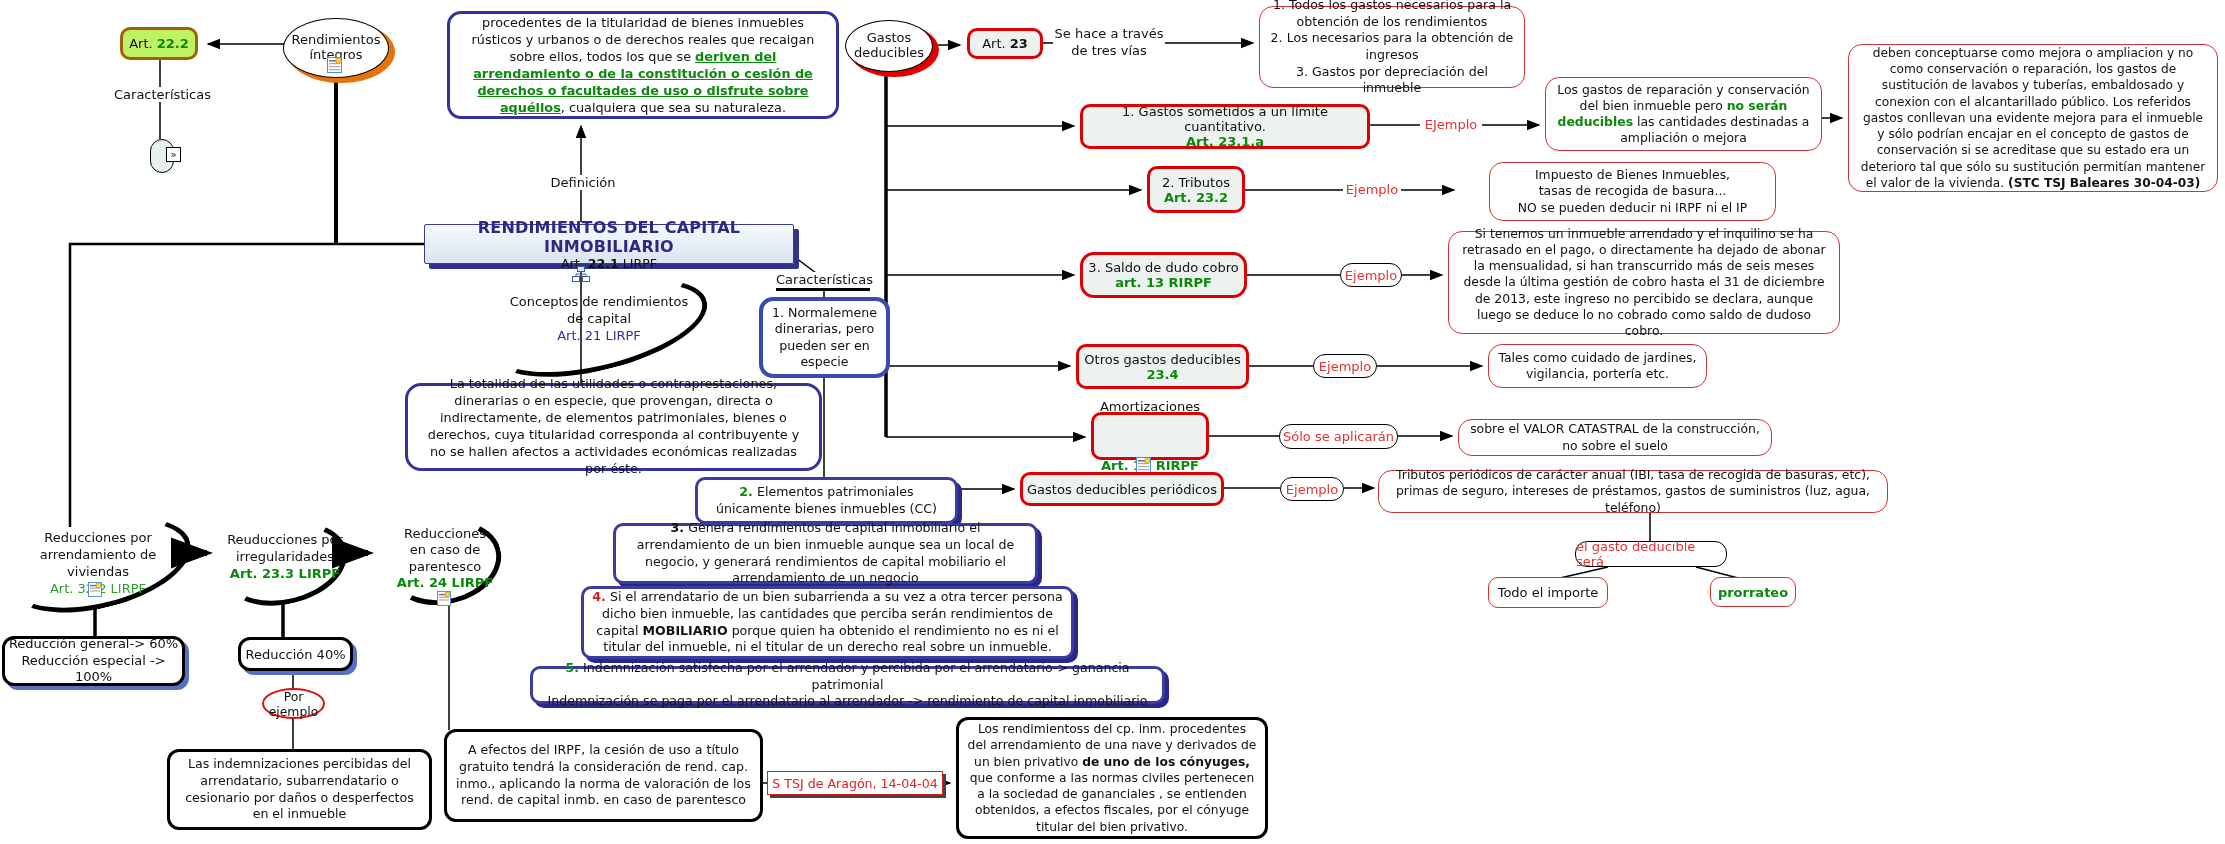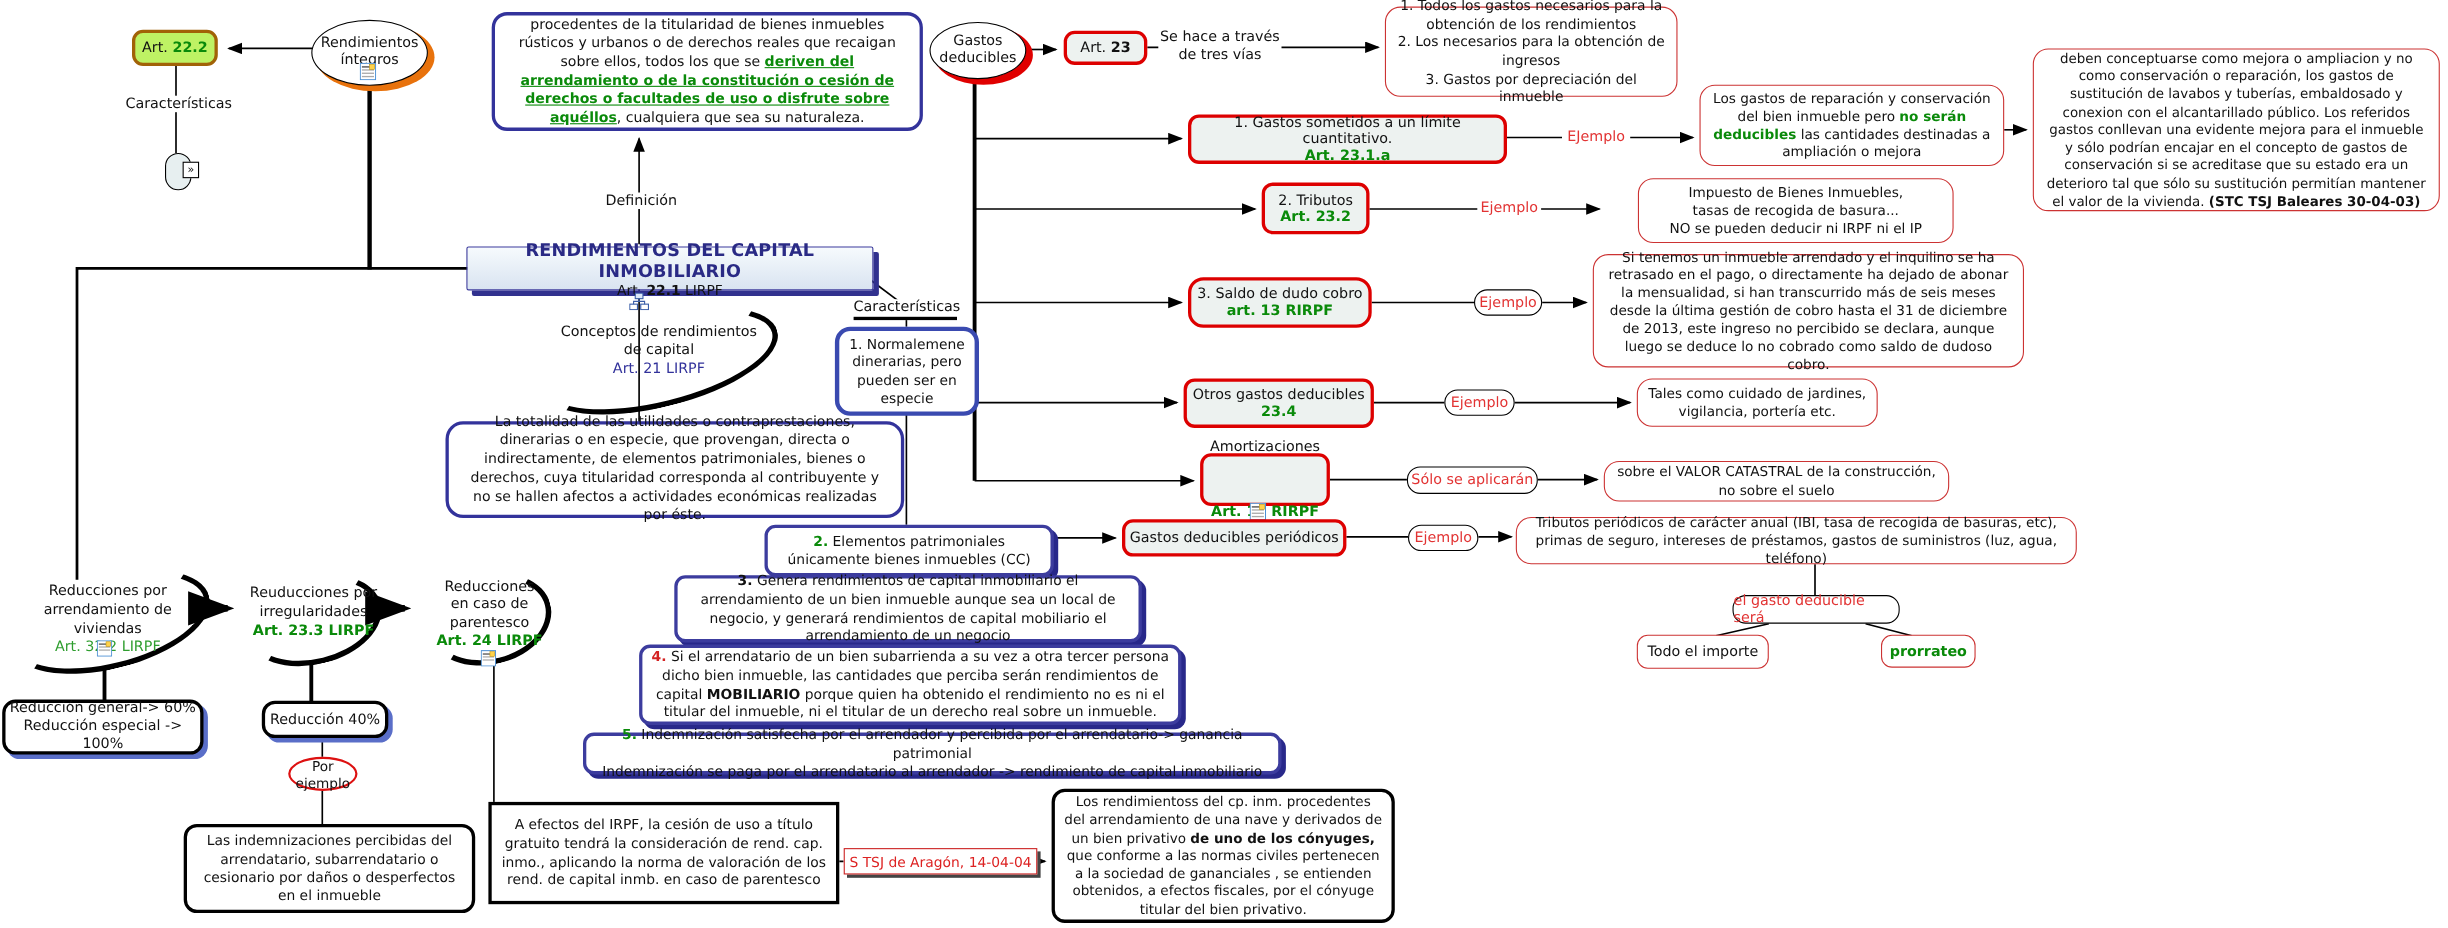--- a/index.html
+++ b/index.html
@@ -304,21 +304,21 @@
   </div>
 
   <div class="n ctr" style="left:262px;top:688px;width:63px;height:31px;border:2.5px solid #dd1111;border-radius:50%;background:#fff;font-size:12.4px;">
     <div>Por ejemplo</div>
   </div>
 
   <div class="n blackbox ctr fs125" style="left:167px;top:749px;width:265px;height:81px;padding:1px 8px;">
     <div>Las indemnizaciones percibidas del arrendatario, subarrendatario o cesionario por daños o desperfectos en el inmueble</div>
   </div>
 
-  <div class="n blackbox ctr fs125" style="left:444px;top:729px;width:319px;height:93px;border-radius:0;padding:1px 8px;">
+  <div class="n blackbox ctr fs125" style="left:444px;top:729px;width:319px;height:93px;border-radius:12px;padding:1px 8px;">
     <div>A efectos del IRPF, la cesión de uso a título gratuito tendrá la consideración de rend. cap. inmo., aplicando la norma de valoración de los rend. de capital inmb. en caso de parentesco</div>
   </div>
 
   <div class="n ctr" style="left:767px;top:771px;width:176px;height:24px;border:1.5px solid #cc2222;background:#fff;color:#dd2222;box-shadow:3px 3px 0 #444;font-size:12.6px;">
     <div>S TSJ de Aragón, 14-04-04</div>
   </div>
 
   <div class="n blackbox ctr" style="left:956px;top:717px;width:312px;height:122px;font-size:12.3px;line-height:1.32;padding:2px 8px;">
     <div><span>Los rendimientoss del cp. inm. procedentes del arrendamiento de una nave y derivados de un bien privativo </span><b>de uno de los cónyuges,</b><span> que conforme a las normas civiles pertenecen a la sociedad de gananciales , se entienden obtenidos, a efectos fiscales, por el cónyuge titular del bien privativo.</span></div>
   </div>

